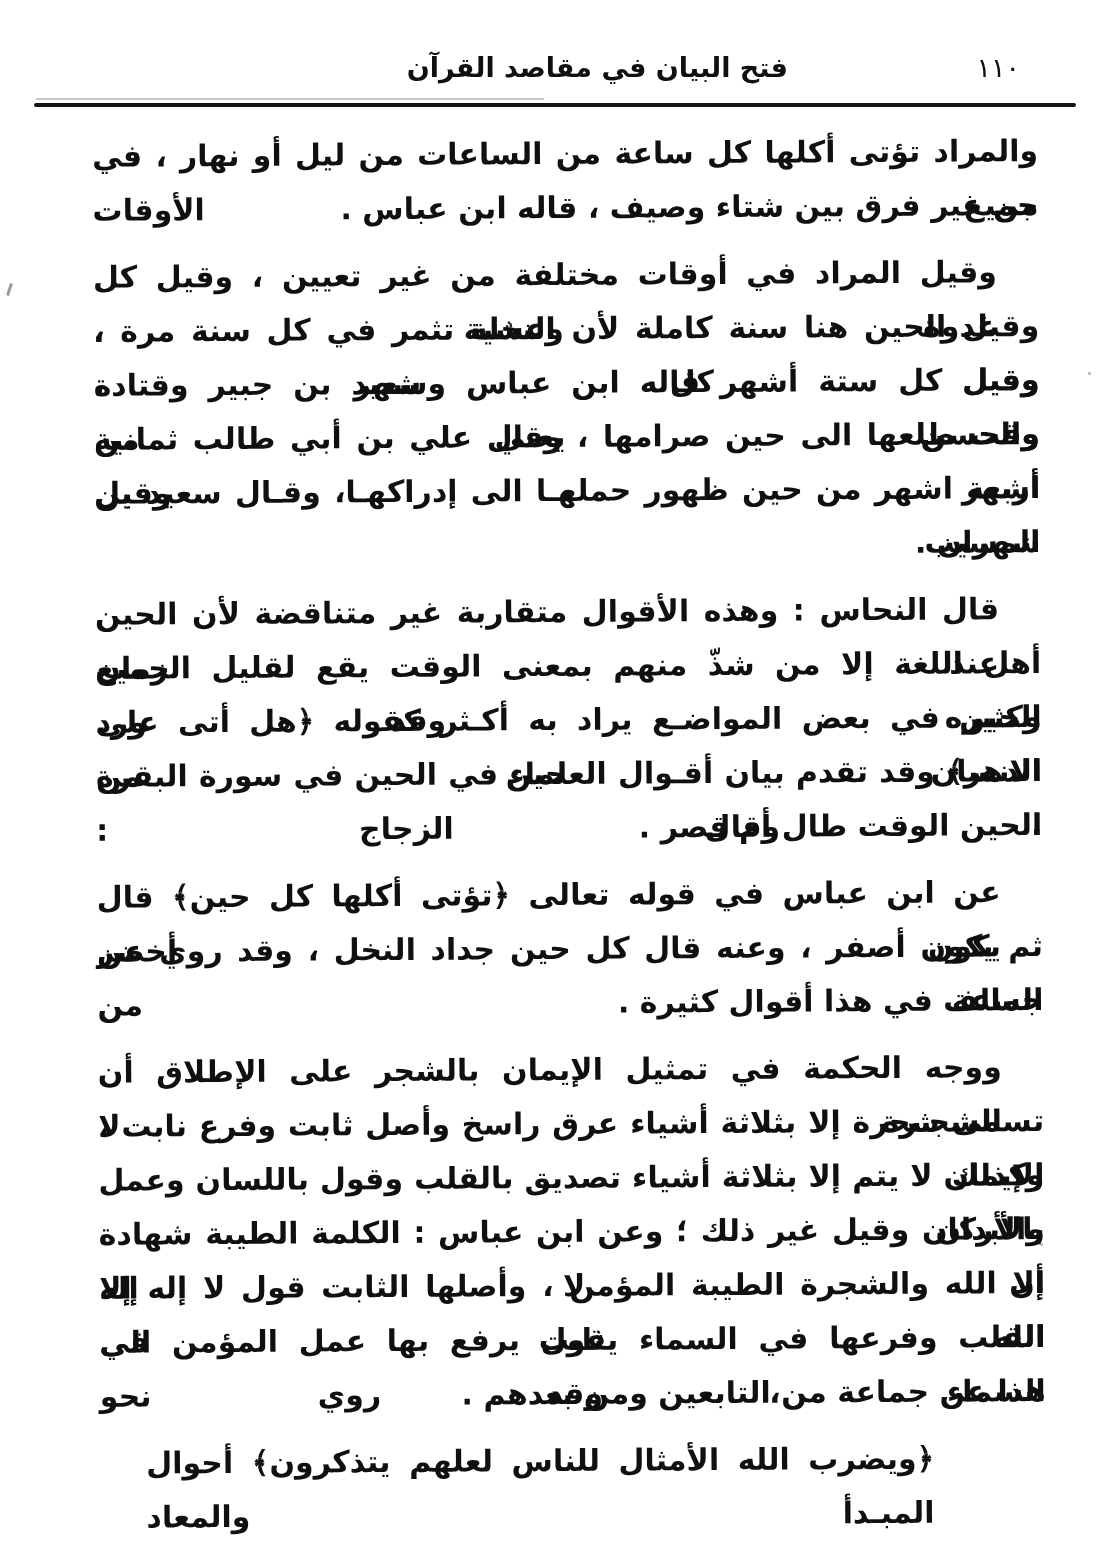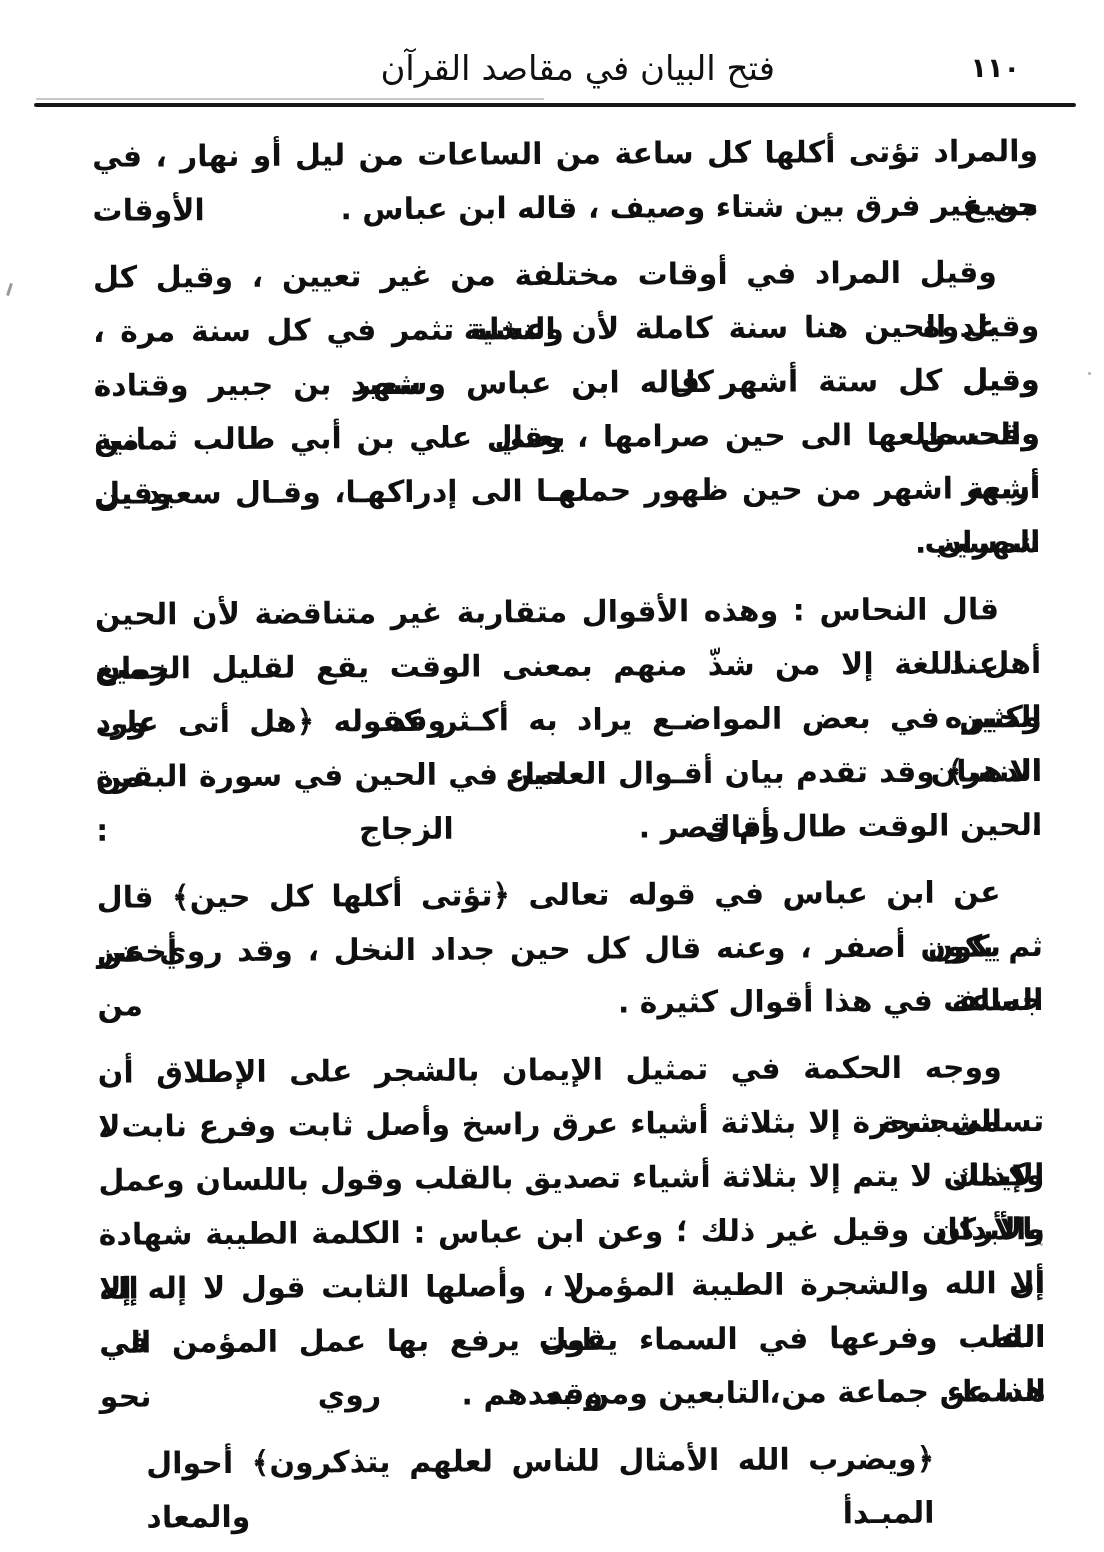--- a/index.html
+++ b/index.html
@@ -6,28 +6,28 @@
   body{
     width:1104px;height:1552px;
     background:#ffffff;
     position:relative;
     overflow:hidden;
     font-family:"DejaVu Sans", sans-serif;
     color:#101010;
   }
   
   .header-title{
-    position:absolute;top:50px;right:329px;
+    position:absolute;top:50px;right:316px;
     direction:rtl;
-    font-size:34px;font-weight:normal;line-height:36px;
+    font-size:27px;font-weight:bold;line-height:36px;
     letter-spacing:0;
   }
   .page-number{
     position:absolute;top:50px;right:84px;
-    font-size:27px;font-weight:bold;line-height:36px;
+    font-size:27px;font-weight:normal;line-height:36px;
   }
   .header-rule{
     position:absolute;top:103px;left:34px;right:28px;height:4px;
     background:#161616;border-radius:2px;
   }
   .header-rule-ghost{
     position:absolute;top:98px;left:36px;width:46%;height:2px;
     background:#9a9a9a;opacity:.55;
   }
   

